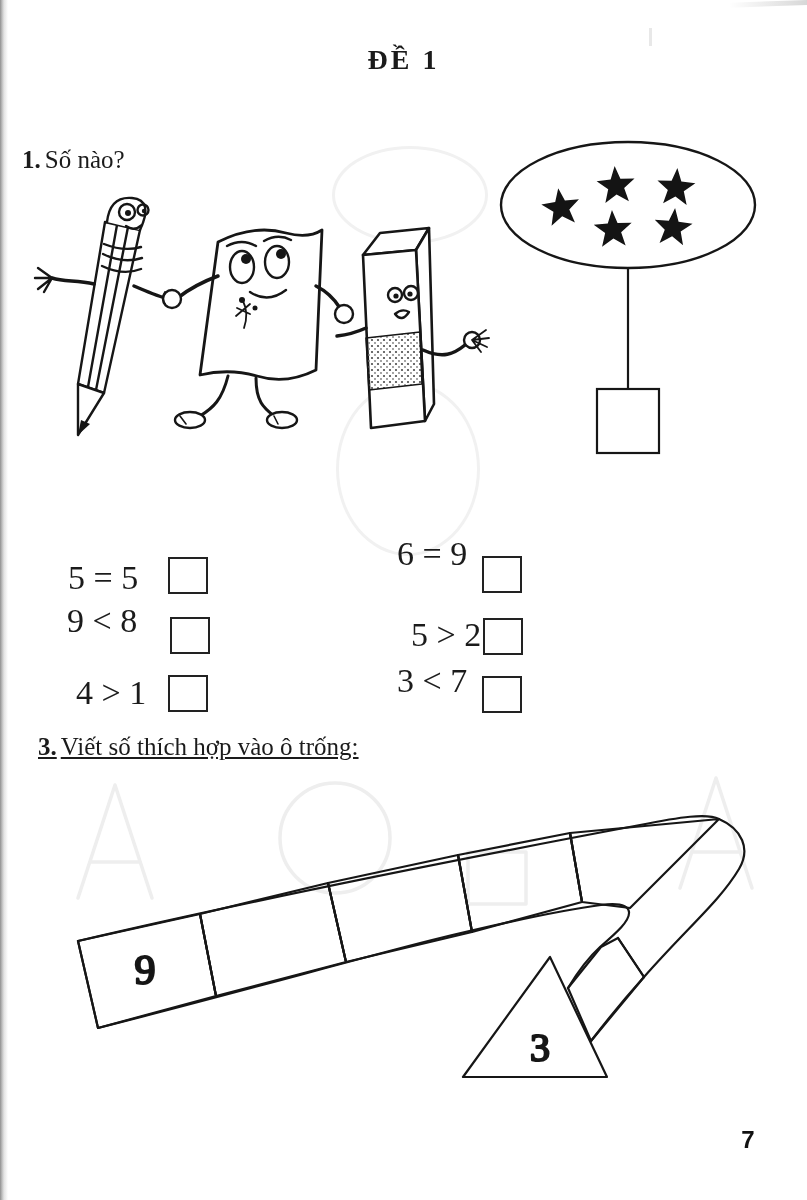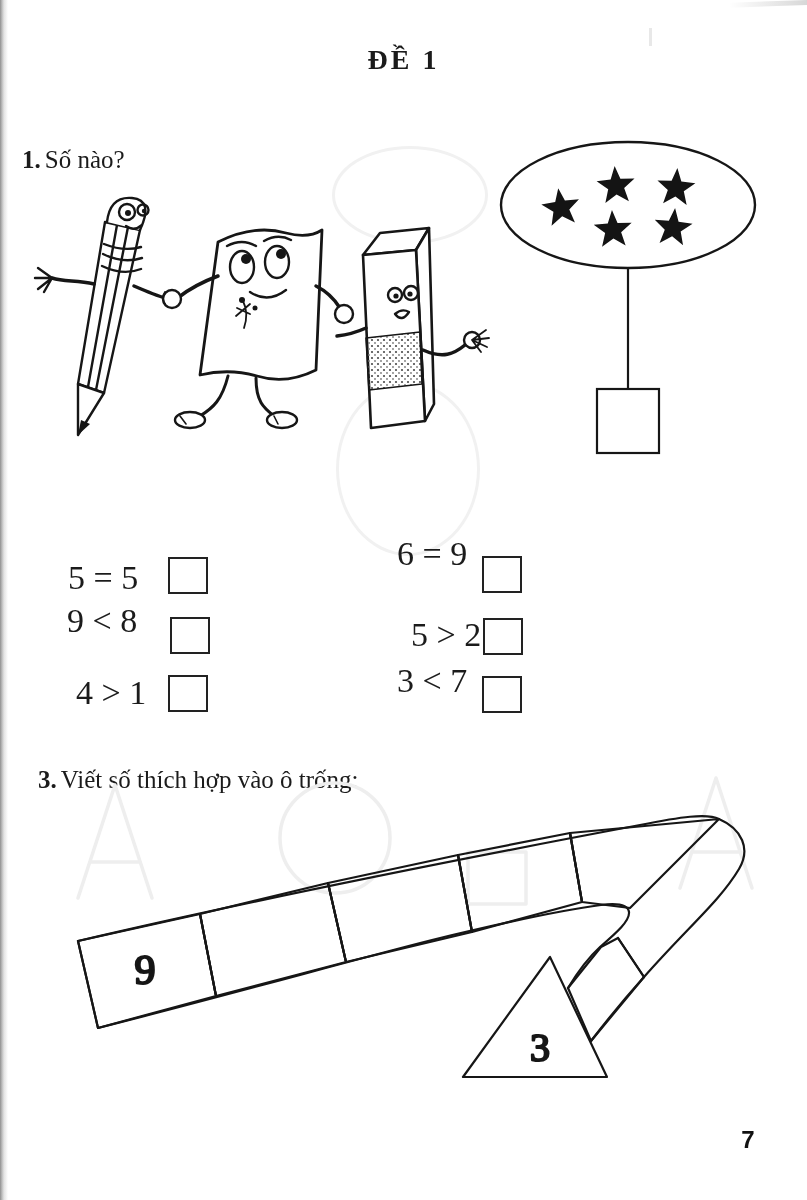--- a/index.html
+++ b/index.html
@@ -17,21 +17,21 @@
   .ghost-blob{position:absolute;border:3px solid #f1f1f1;border-radius:50%;}
   #ghost-a{left:332px;top:146px;width:150px;height:92px;}
   #ghost-b{left:336px;top:382px;width:138px;height:168px;}
 
   .title{position:absolute;left:0;top:44px;width:100%;text-align:center;
     font-size:28px;font-weight:bold;letter-spacing:3px;}
   .q-head{position:absolute;font-size:25px;white-space:nowrap;}
   .q-num{font-weight:bold;margin-right:4px;}
   #q1-head{left:22px;top:146px;}
   #q2-head{left:38px;top:509px;}
-  #q3-head{left:38px;top:766px;}
+  #q3-head{left:38px;top:733px;text-decoration:underline;}
 
   .cmp-text{position:absolute;font-size:34px;white-space:nowrap;}
   .cmp-box{position:absolute;width:36px;height:33px;border:2px solid #222;background:#fff;}
 
   .page-num{position:absolute;left:726px;top:1126px;width:44px;text-align:center;
     font-family:"Liberation Sans","DejaVu Sans",sans-serif;font-weight:bold;font-size:24px;color:#111;}
   svg{position:absolute;overflow:visible;}
   svg text{font-family:"Liberation Serif","DejaVu Serif",serif;fill:#151515;}
 </style>
 </head>

